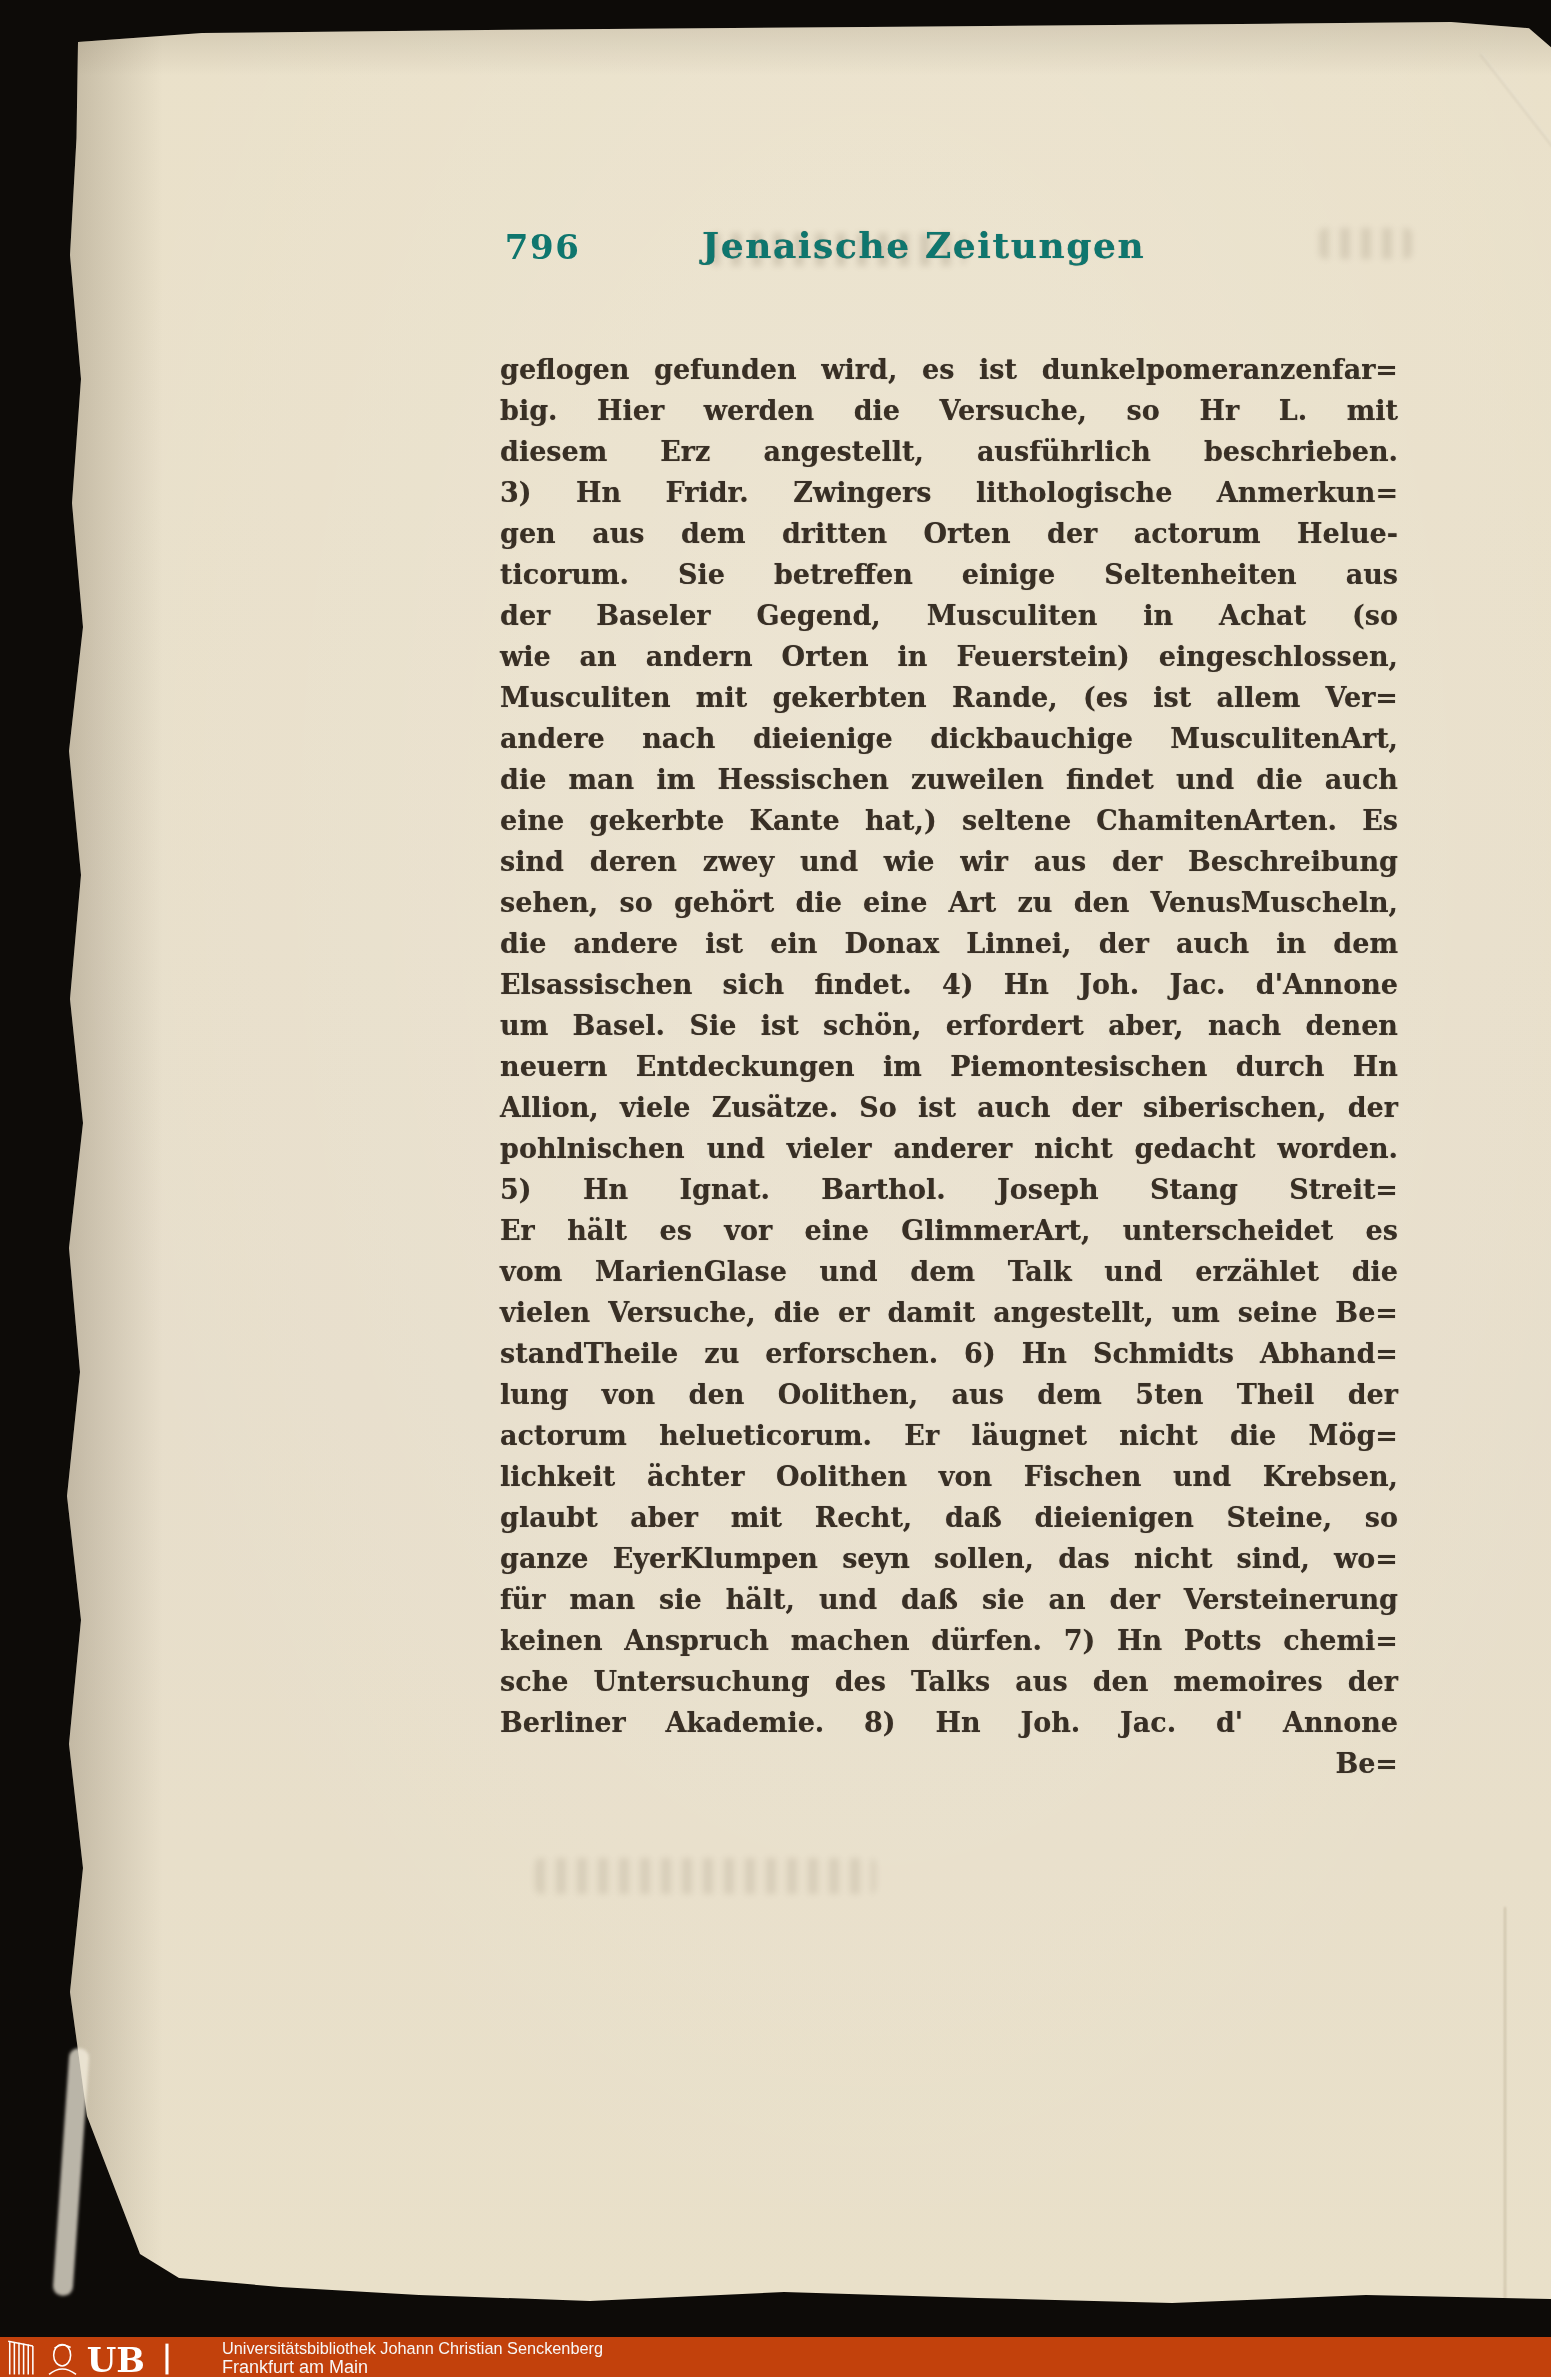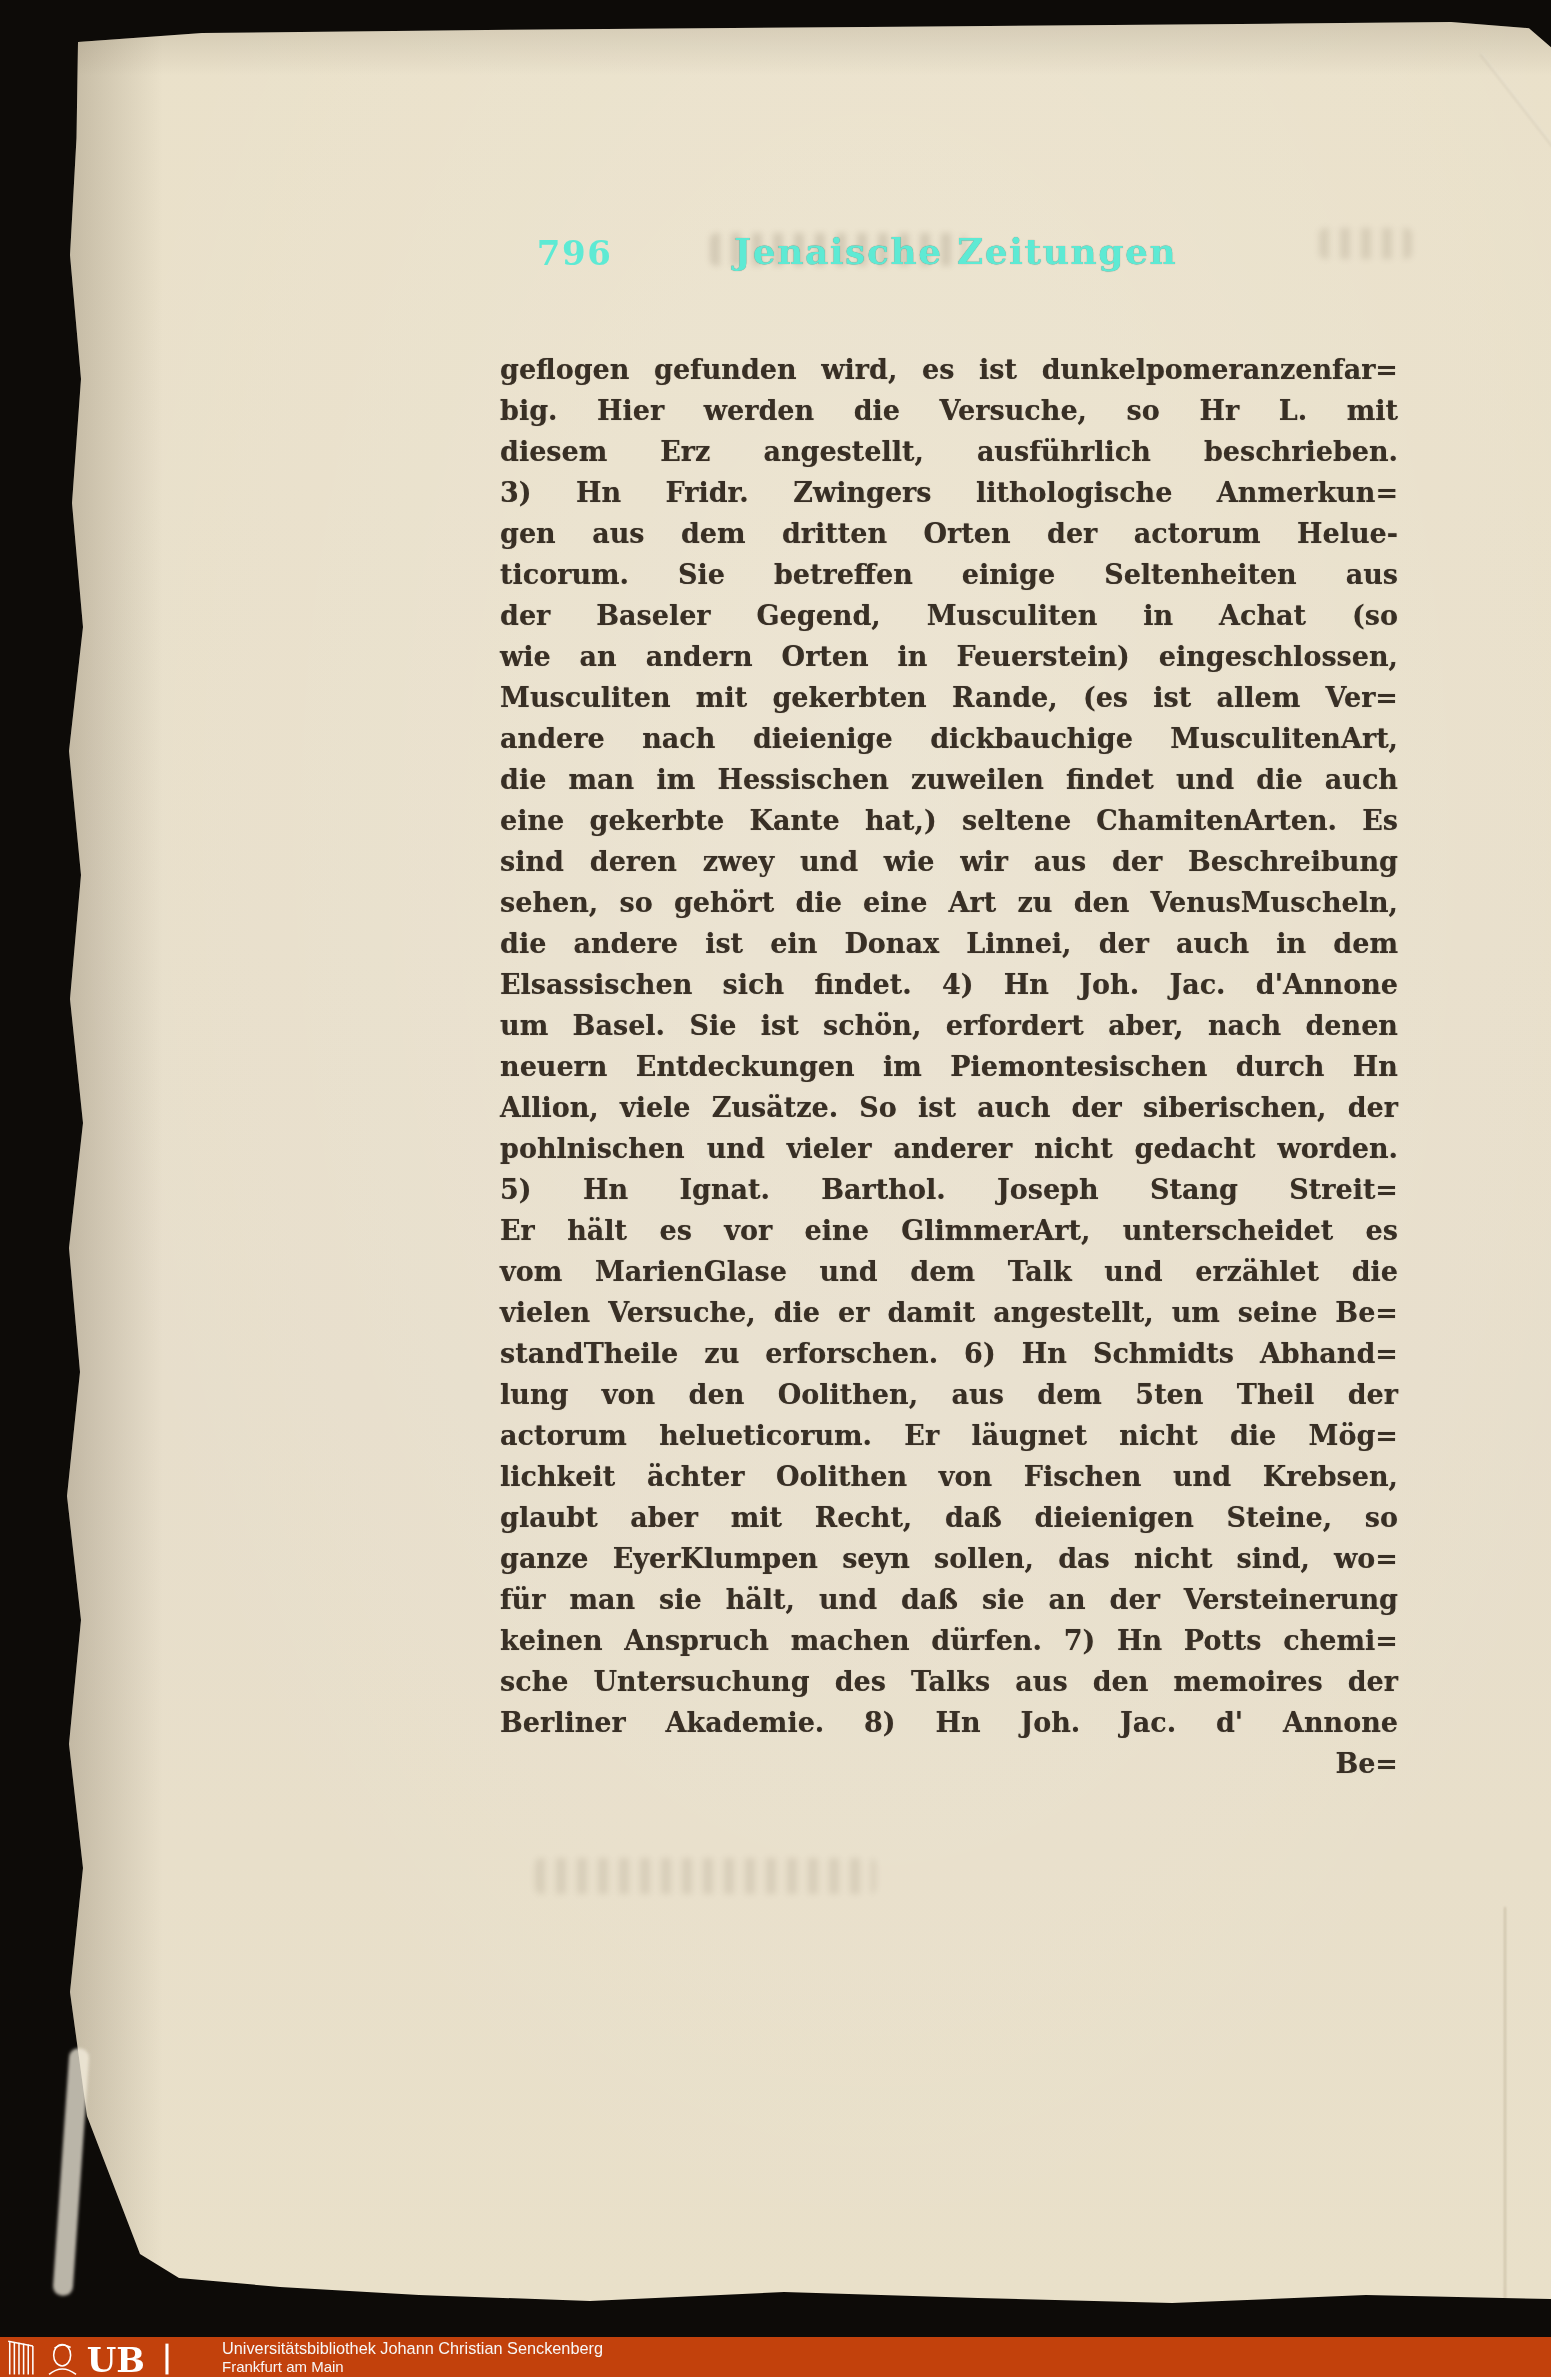--- a/index.html
+++ b/index.html
@@ -41,21 +41,21 @@
   }
   .smudge{
     position:absolute;border-radius:6.2px;
     background:repeating-linear-gradient(90deg, rgba(92,76,54,.4) 0 10px, rgba(92,76,54,0) 10px 21px);
     filter:blur(3.1px);
   }
   #smudge-header{left:710px;top:233px;width:256px;height:33px;opacity:.42;}
   #smudge-header-right{left:1319px;top:228px;width:93px;height:31px;opacity:.34;}
   #smudge-bottom{left:535px;top:1858px;width:341px;height:36px;opacity:.30;}
   
-  #page-header{position:absolute;left:500px;top:230px;width:900px;height:47px;color:#5eead4;margin-left:32px;}
+  #page-header{position:absolute;left:500px;top:224px;width:900px;height:47px;color:#0f766e;}
   #page-number{position:absolute;left:4.7px;top:3.1px;font-size:34px;font-weight:600;letter-spacing:1.6px;}
   #running-title{
     position:absolute;left:202px;top:0;font-size:36px;font-weight:700;letter-spacing:1.6px;
     text-shadow:0 0 0.8px rgba(52,43,33,.55);
   }
   #body-text{
     position:absolute;left:500px;top:349px;width:898px;color:#382f25;
     font-size:27px;font-weight:600;line-height:41px;
     text-shadow:0 0 0.8px rgba(56,47,37,.5);
   }
@@ -65,21 +65,21 @@
   }
   #catchword-row{height:41px;text-align:left;text-align-last:right;}
   
   #footer-bar{
     position:absolute;left:0;bottom:0;width:1551px;height:40px;background:#c2410c;
     font-family:"Liberation Sans", sans-serif;
   }
   #footer-logo{position:absolute;left:6.2px;top:1.6px;}
   #footer-text{position:absolute;left:222px;top:2.3px;color:#f7f7f7;}
   #library-name{font-size:16.3px;line-height:18.6px;}
-  #library-city{font-size:15px;line-height:18px;}
+  #library-city{font-size:18px;line-height:18px;}
 </style>
 </head>
 <body>
 
 <div id="stage">
 
   <div id="paper">
     <div class="crease-fold"></div>
     <div class="crease-vert"></div>
   </div>

